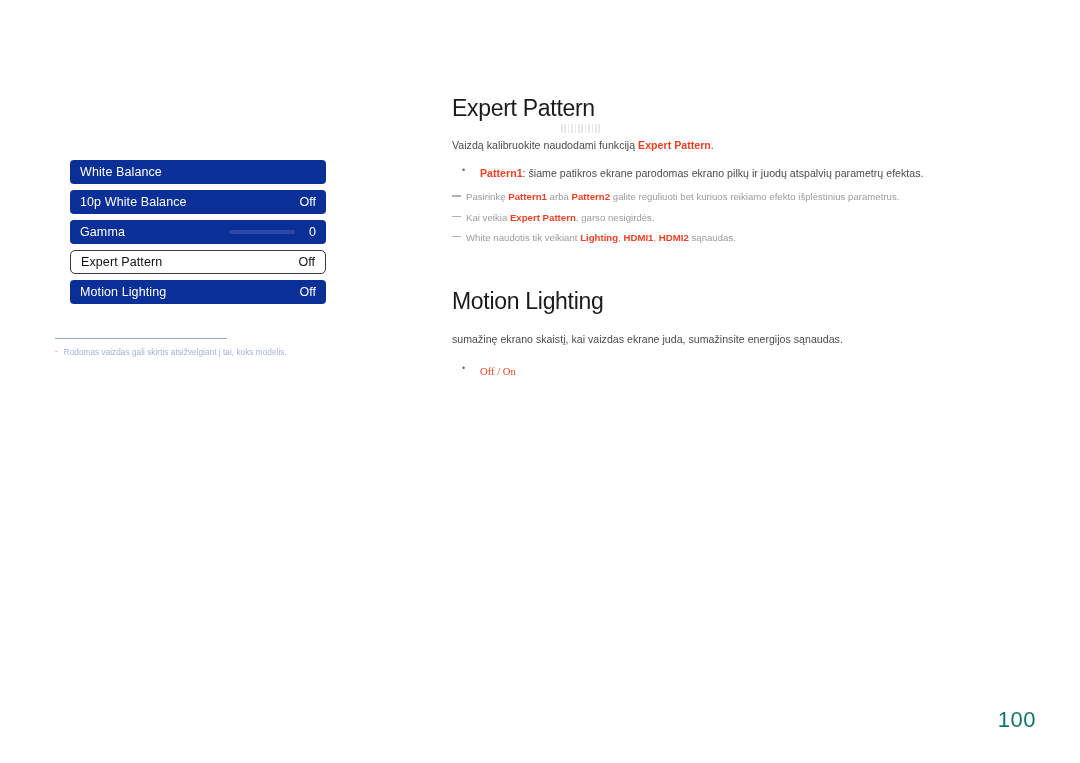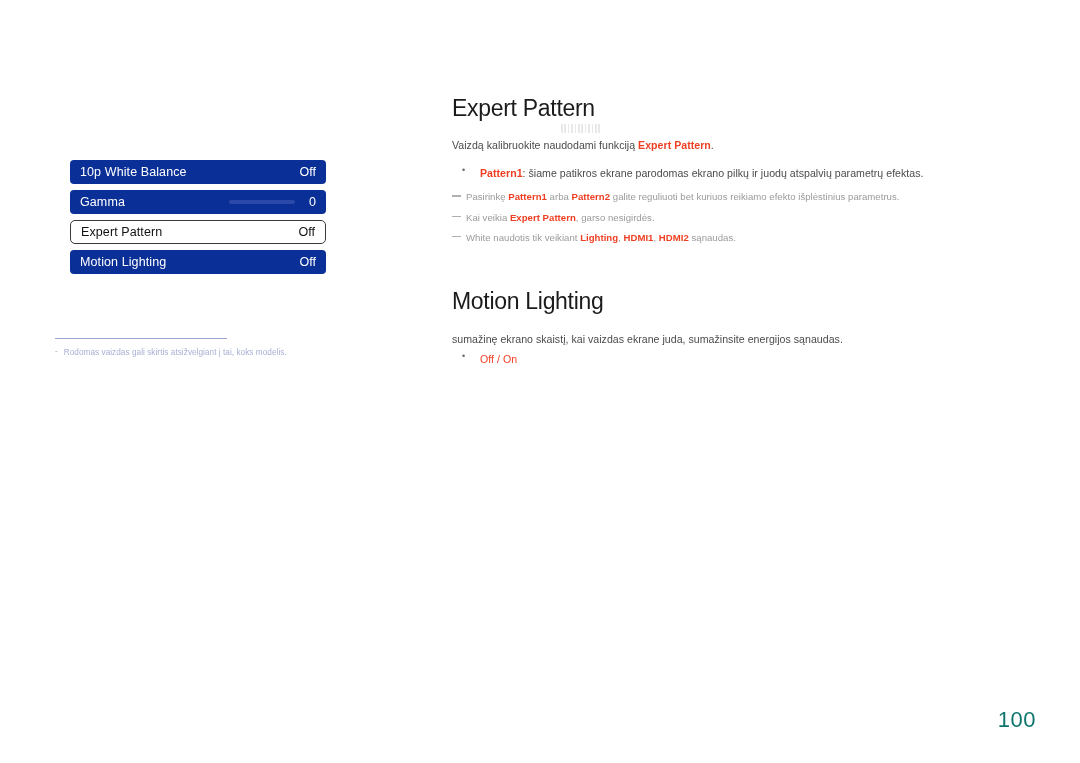--- a/index.html
+++ b/index.html
@@ -105,21 +105,21 @@
   }
   .sec-title.second { margin-top: 44px; }
 
   .para {
     font-size: 10.6px;
     color: #4b4b4b;
     line-height: 1.55;
     margin: 0 0 11px 0;
     letter-spacing: 0.02px;
   }
-  .hl { color: #ef3f23; }
+  .hl { color: #ef3f23; font-family: Liberation Serif, serif; }
   .hl-b { color: #ef3f23; font-weight: bold; }
 
   .bullets { margin: 0 0 0 0; padding: 0; list-style: none; }
   .bullets li {
     font-size: 10.6px;
     color: #4b4b4b;
     line-height: 1.55;
     margin-bottom: 9px;
     padding-left: 28px;
     position: relative;
@@ -148,21 +148,21 @@
     content: "";
     position: absolute;
     left: 0;
     top: 5px;
     width: 9px;
     height: 1.6px;
     background: #b0b0b0;
   }
   .notes .hl, .notes .hl-b { color: #ef3f23; }
 
-  .ml-desc { margin-bottom: 4px; }
+  .ml-desc { margin-bottom: 16px; }
 
   
   #scan-artifact {
     position: absolute;
     left: 561px;
     top: 124px;
     width: 40px;
     height: 9px;
     opacity: 0.33;
     background:
@@ -180,20 +180,24 @@
     font-size: 22px;
     color: #0f766e;
     letter-spacing: 0.5px;
   }
 </style>
 </head>
 <body>
 
 <div id="osd-panel">
 
+  <div class="osd-row">
+    <span class="osd-label">White Balance</span>
+    <span class="osd-value"></span>
+  </div>
 
   <div class="osd-row">
     <span class="osd-label">10p White Balance</span>
     <span class="osd-value">Off</span>
   </div>
 
   <div class="osd-row">
     <span class="osd-label">Gamma</span>
     <span class="osd-slider"></span>
     <span class="osd-value">0</span>

